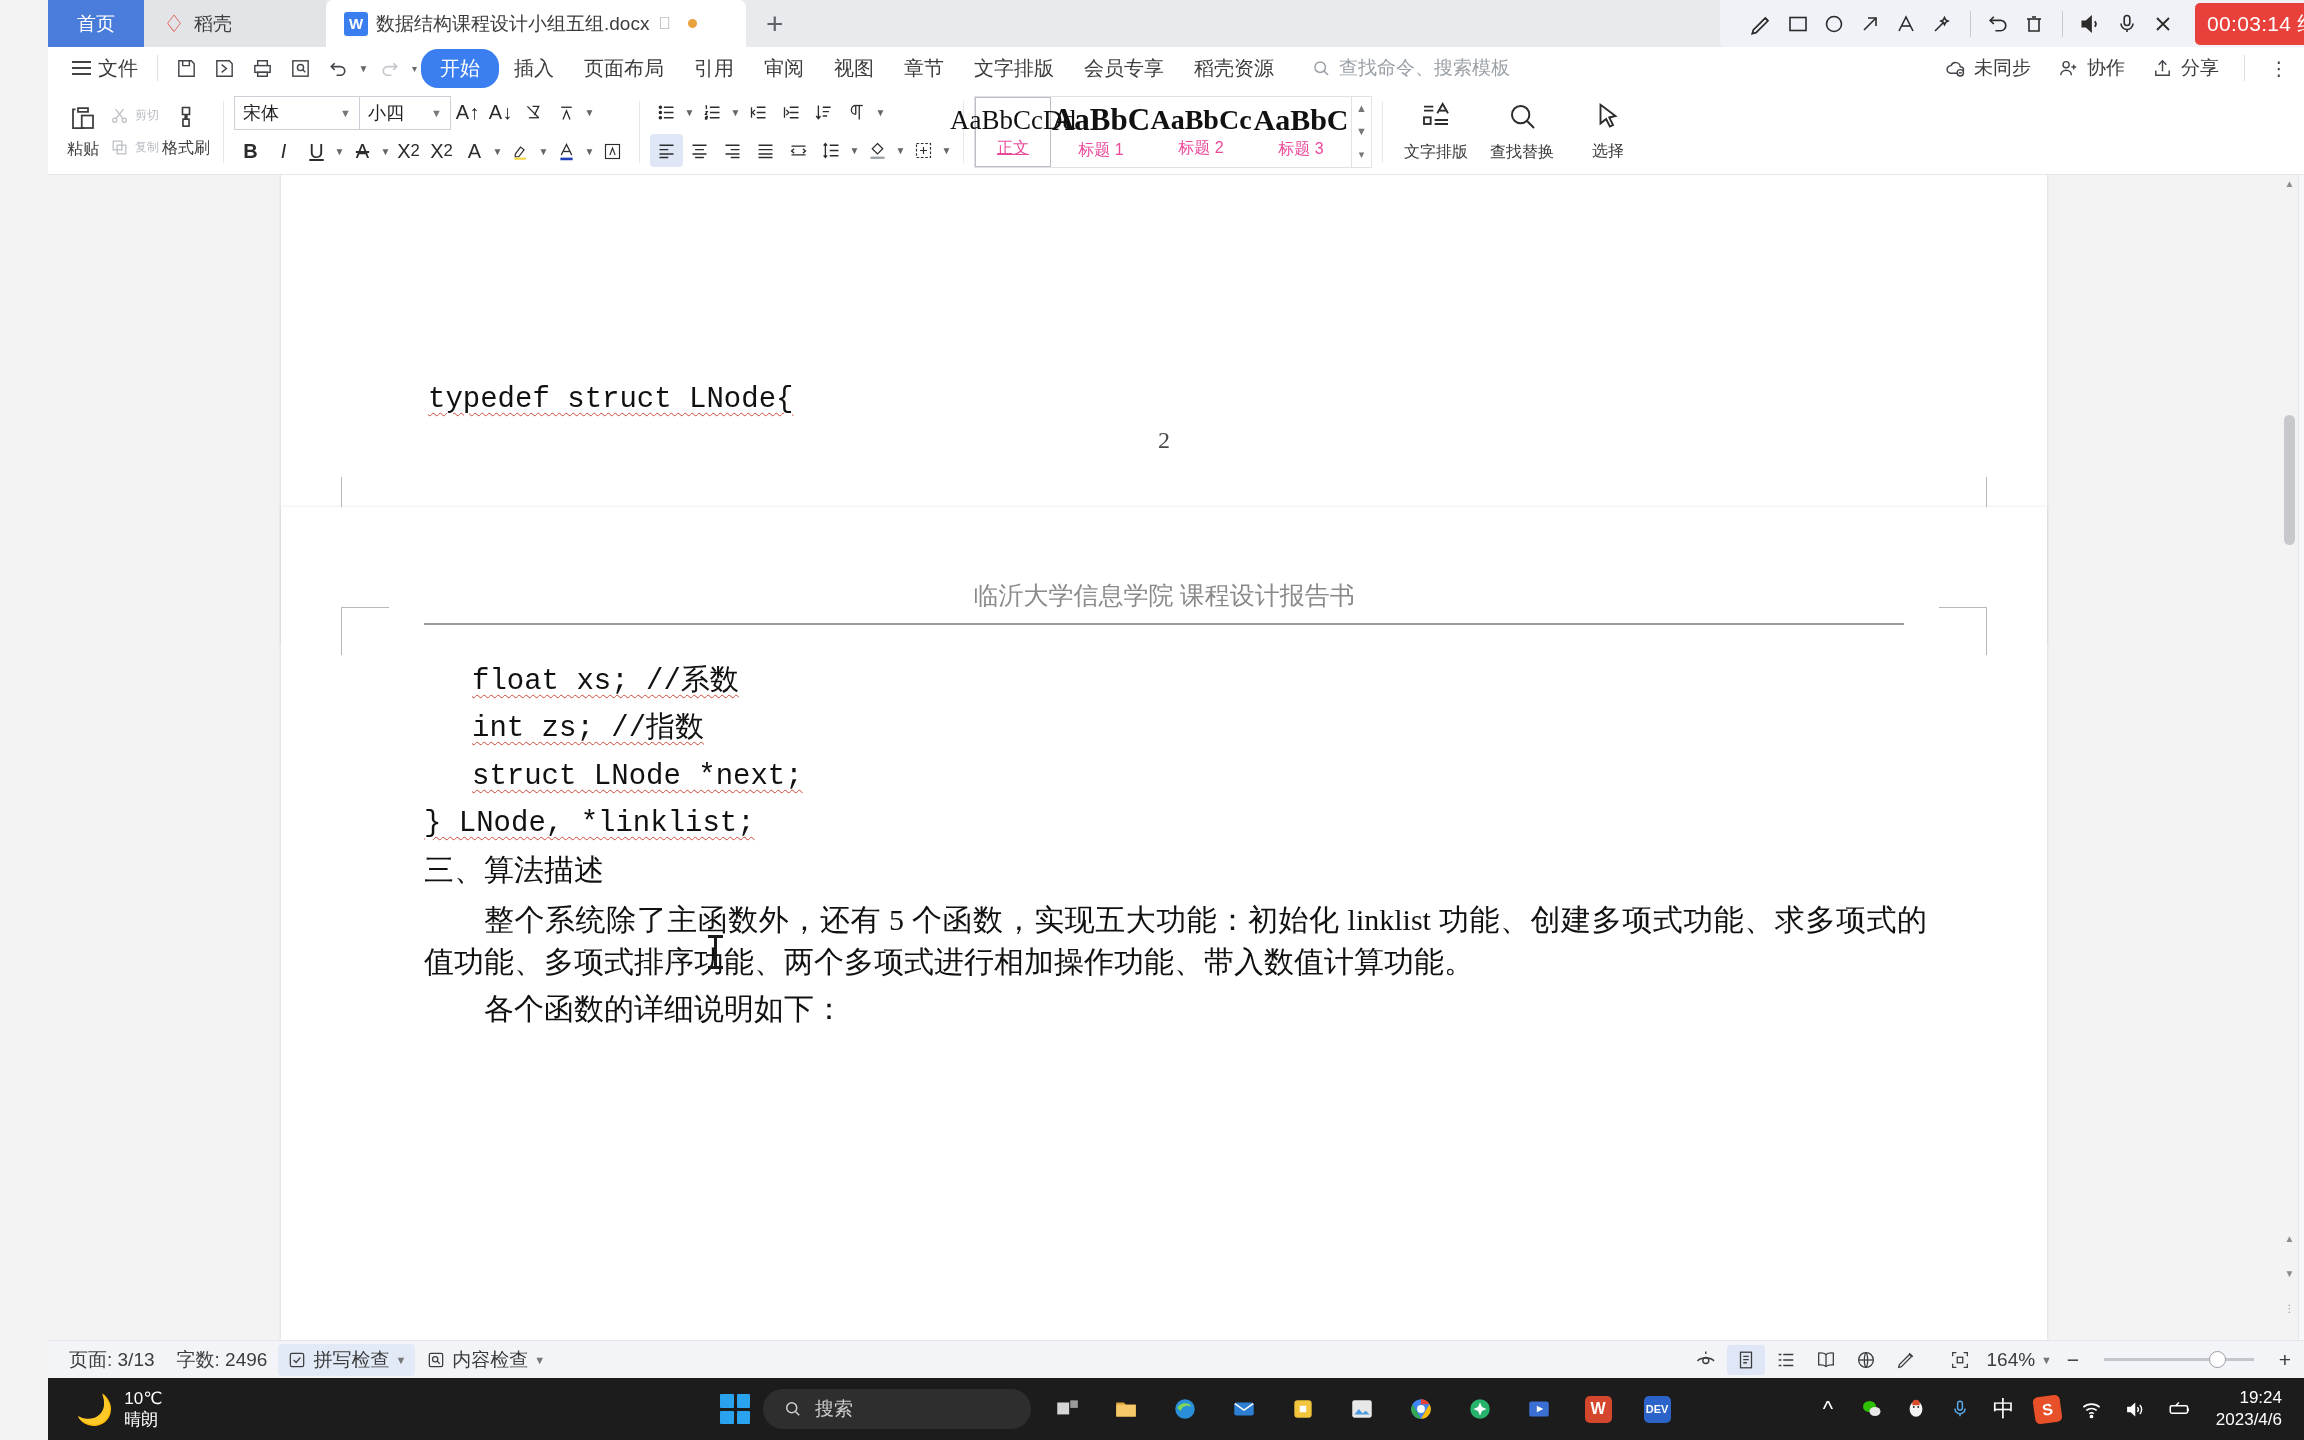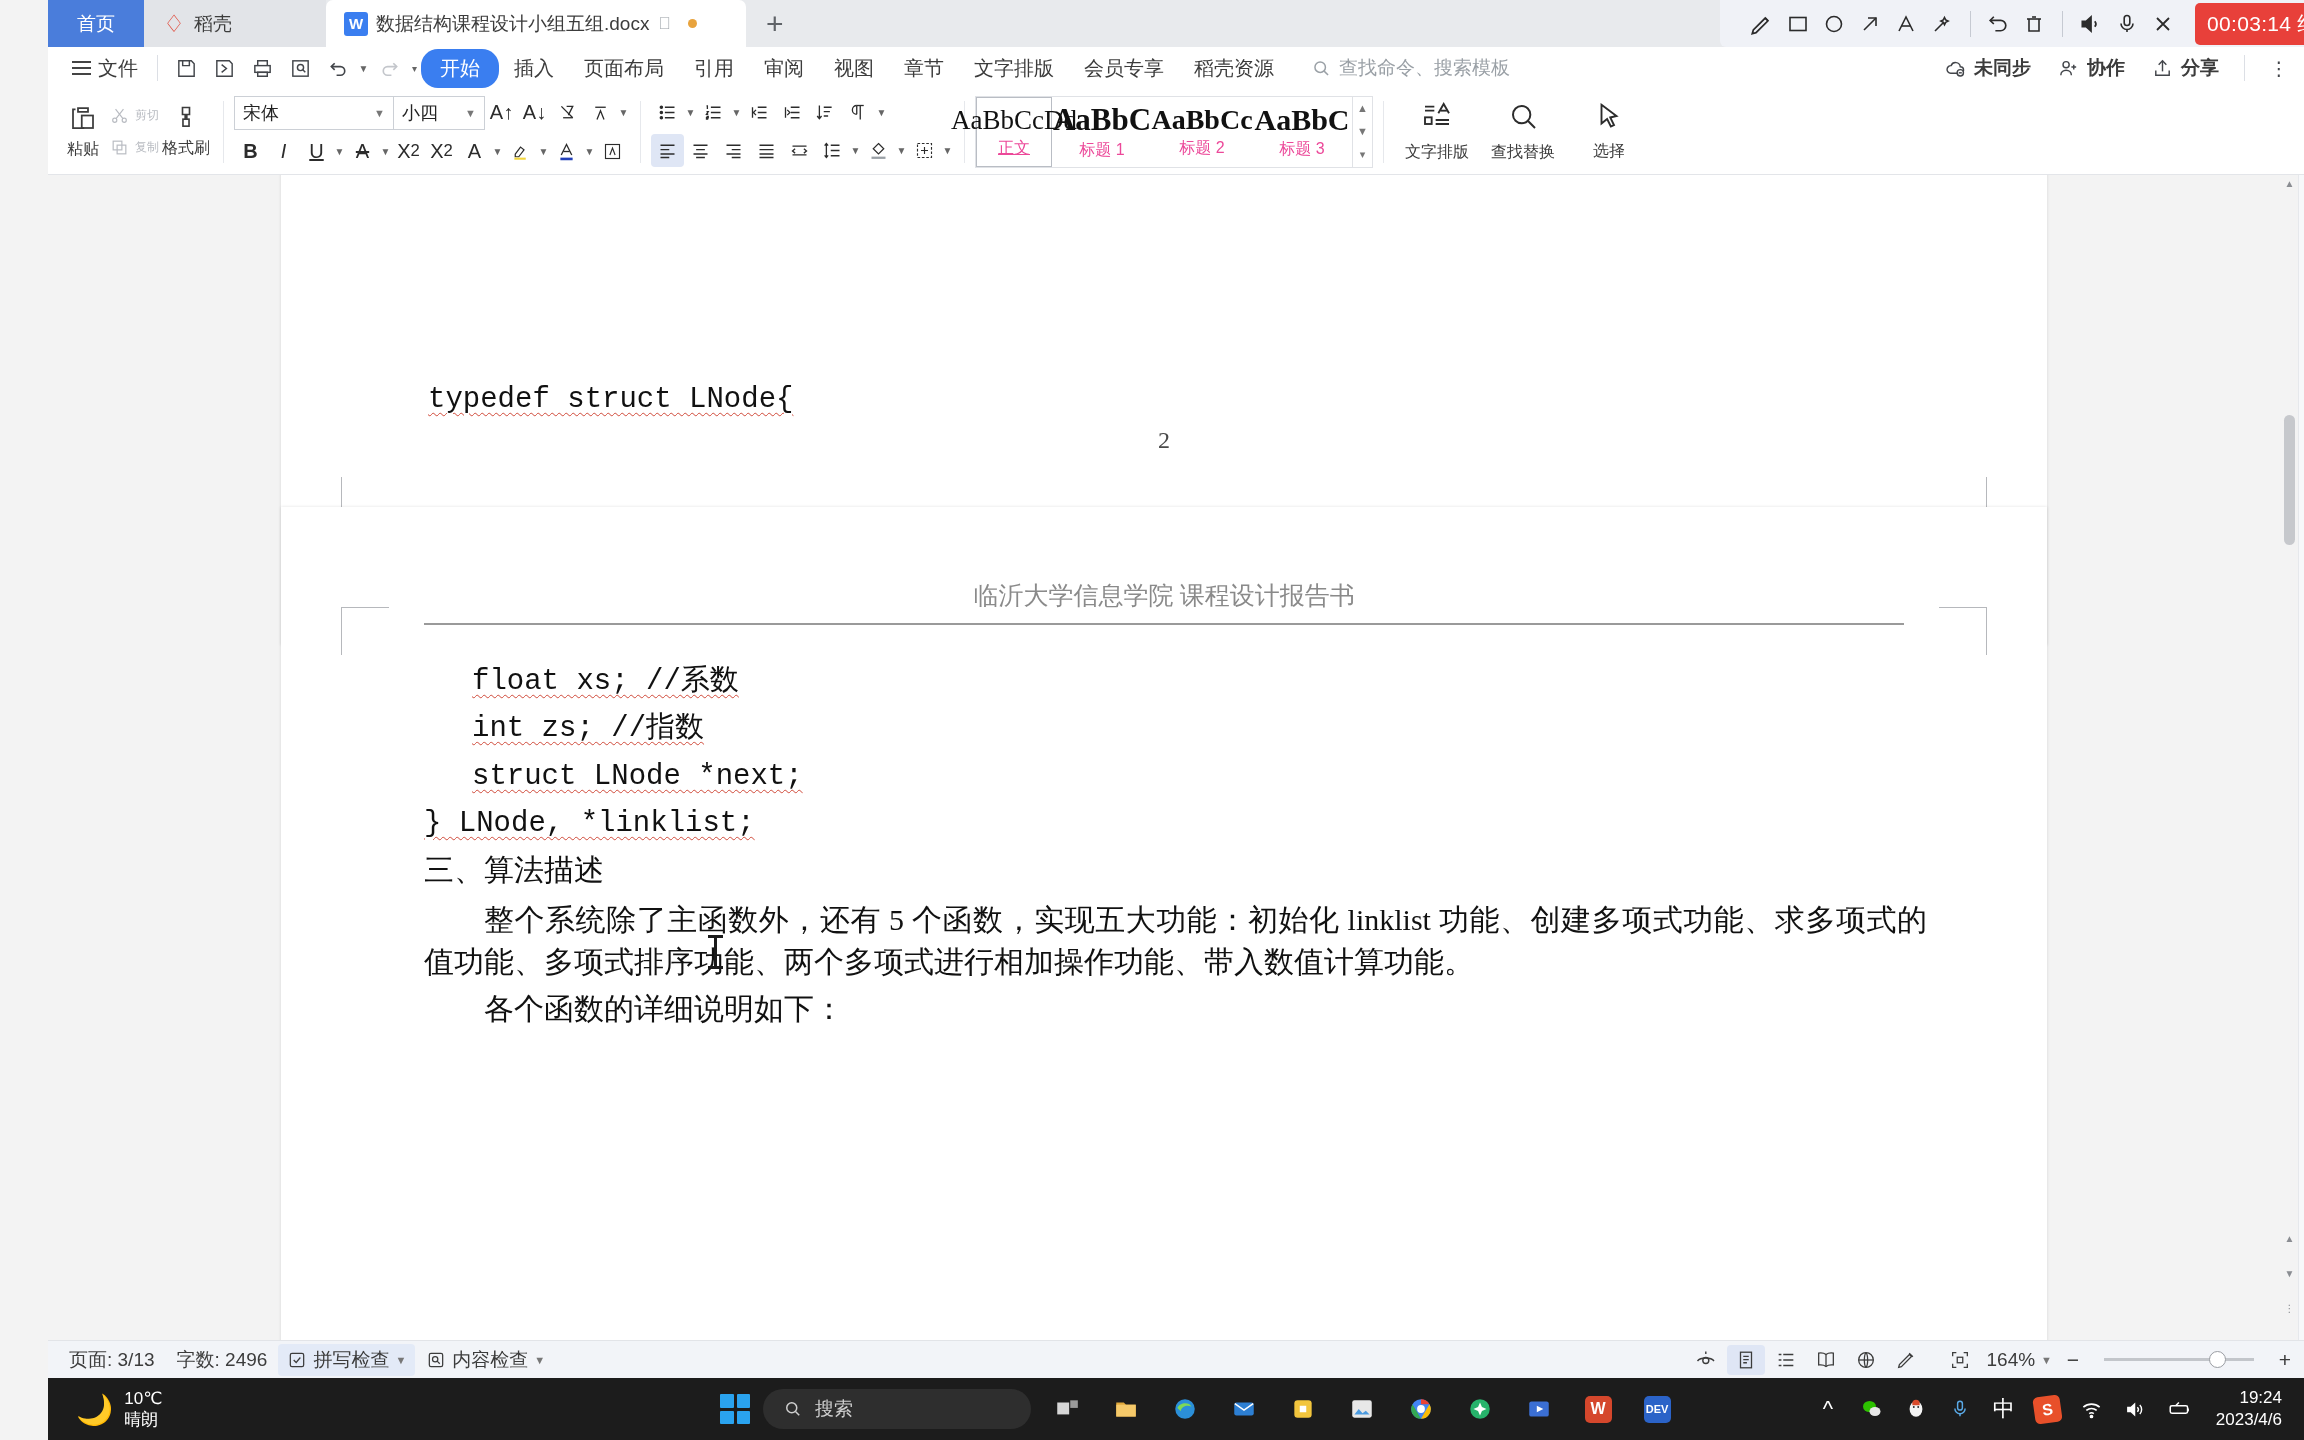--- a/index.html
+++ b/index.html
@@ -71,42 +71,42 @@
     justify-content:center;color:#3f4category;color:#42454a; }
   .mb-item { padding:5px 15px; font-size:20px; color:#3c3c3c; }
   .mb-active {
     background:#3a7ef0; color:#fff; border-radius:17px; padding:6px 19px;
   }
   .mb-search { display:flex;align-items:center;gap:7px;color:#9aa0a6;
     font-size:19px; margin-left:22px; }
   .mb-right { position:absolute; right:10px; top:0; height:42px;
     display:flex; align-items:center; gap:6px; font-size:19px;
     color:#3c3c3c; }
-  .mbr-item { display:flex;align-items:center;gap:7px;padding:0 10px;font-weight:bold; }
+  .mbr-item { display:flex;align-items:center;gap:7px;padding:0 10px; }
 
   
   .ribbon {
     position:absolute; left:0; top:89px; width:2304px; height:86px;
     background:#fff; border-bottom:1px solid #e3e5e9;
     display:flex; align-items:center; padding-left:8px;
   }
   .rb-group { display:flex; align-items:center; height:80px; }
   .rb-sep { width:1px;height:62px;background:#e6e8ec;margin:0 10px; }
   .clip-col { display:flex; flex-direction:column; align-items:center;
     width:54px; font-size:16px; color:#3c3c3c; }
   .clip-col .gl { font-size:27px; line-height:30px; color:#3c3c3c;}
   .clip-stack { display:flex;flex-direction:column;gap:2px;
     font-size:12px;color:#b9bcc2; }
   .clip-stack div { display:flex;align-items:center;gap:6px; height:30px;}
   .fsel {
     height:34px; border:1px solid #ccd0d6; display:flex;
     align-items:center; justify-content:space-between; padding:0 8px;
     font-size:18px; color:#222; background:#fff;
   }
-  .fsel.name { width:160px; }
+  .fsel.name { width:126px; }
   .fsel.size { width:92px; margin-left:-1px; }
   .caret { font-size:11px; color:#777; }
   .tb { width:33px;height:33px;display:flex;align-items:center;
     justify-content:center;font-size:20px;color:#2c2c2c; }
   .tb-caret { font-size:10px;color:#666;width:13px;
     display:flex;align-items:center;justify-content:center;}
   .rowwrap { display:flex; flex-direction:column; gap:5px; }
   .r1,.r2 { display:flex; align-items:center; }
   .tb-on { background:#dfe6f5; border-radius:4px; }
 

